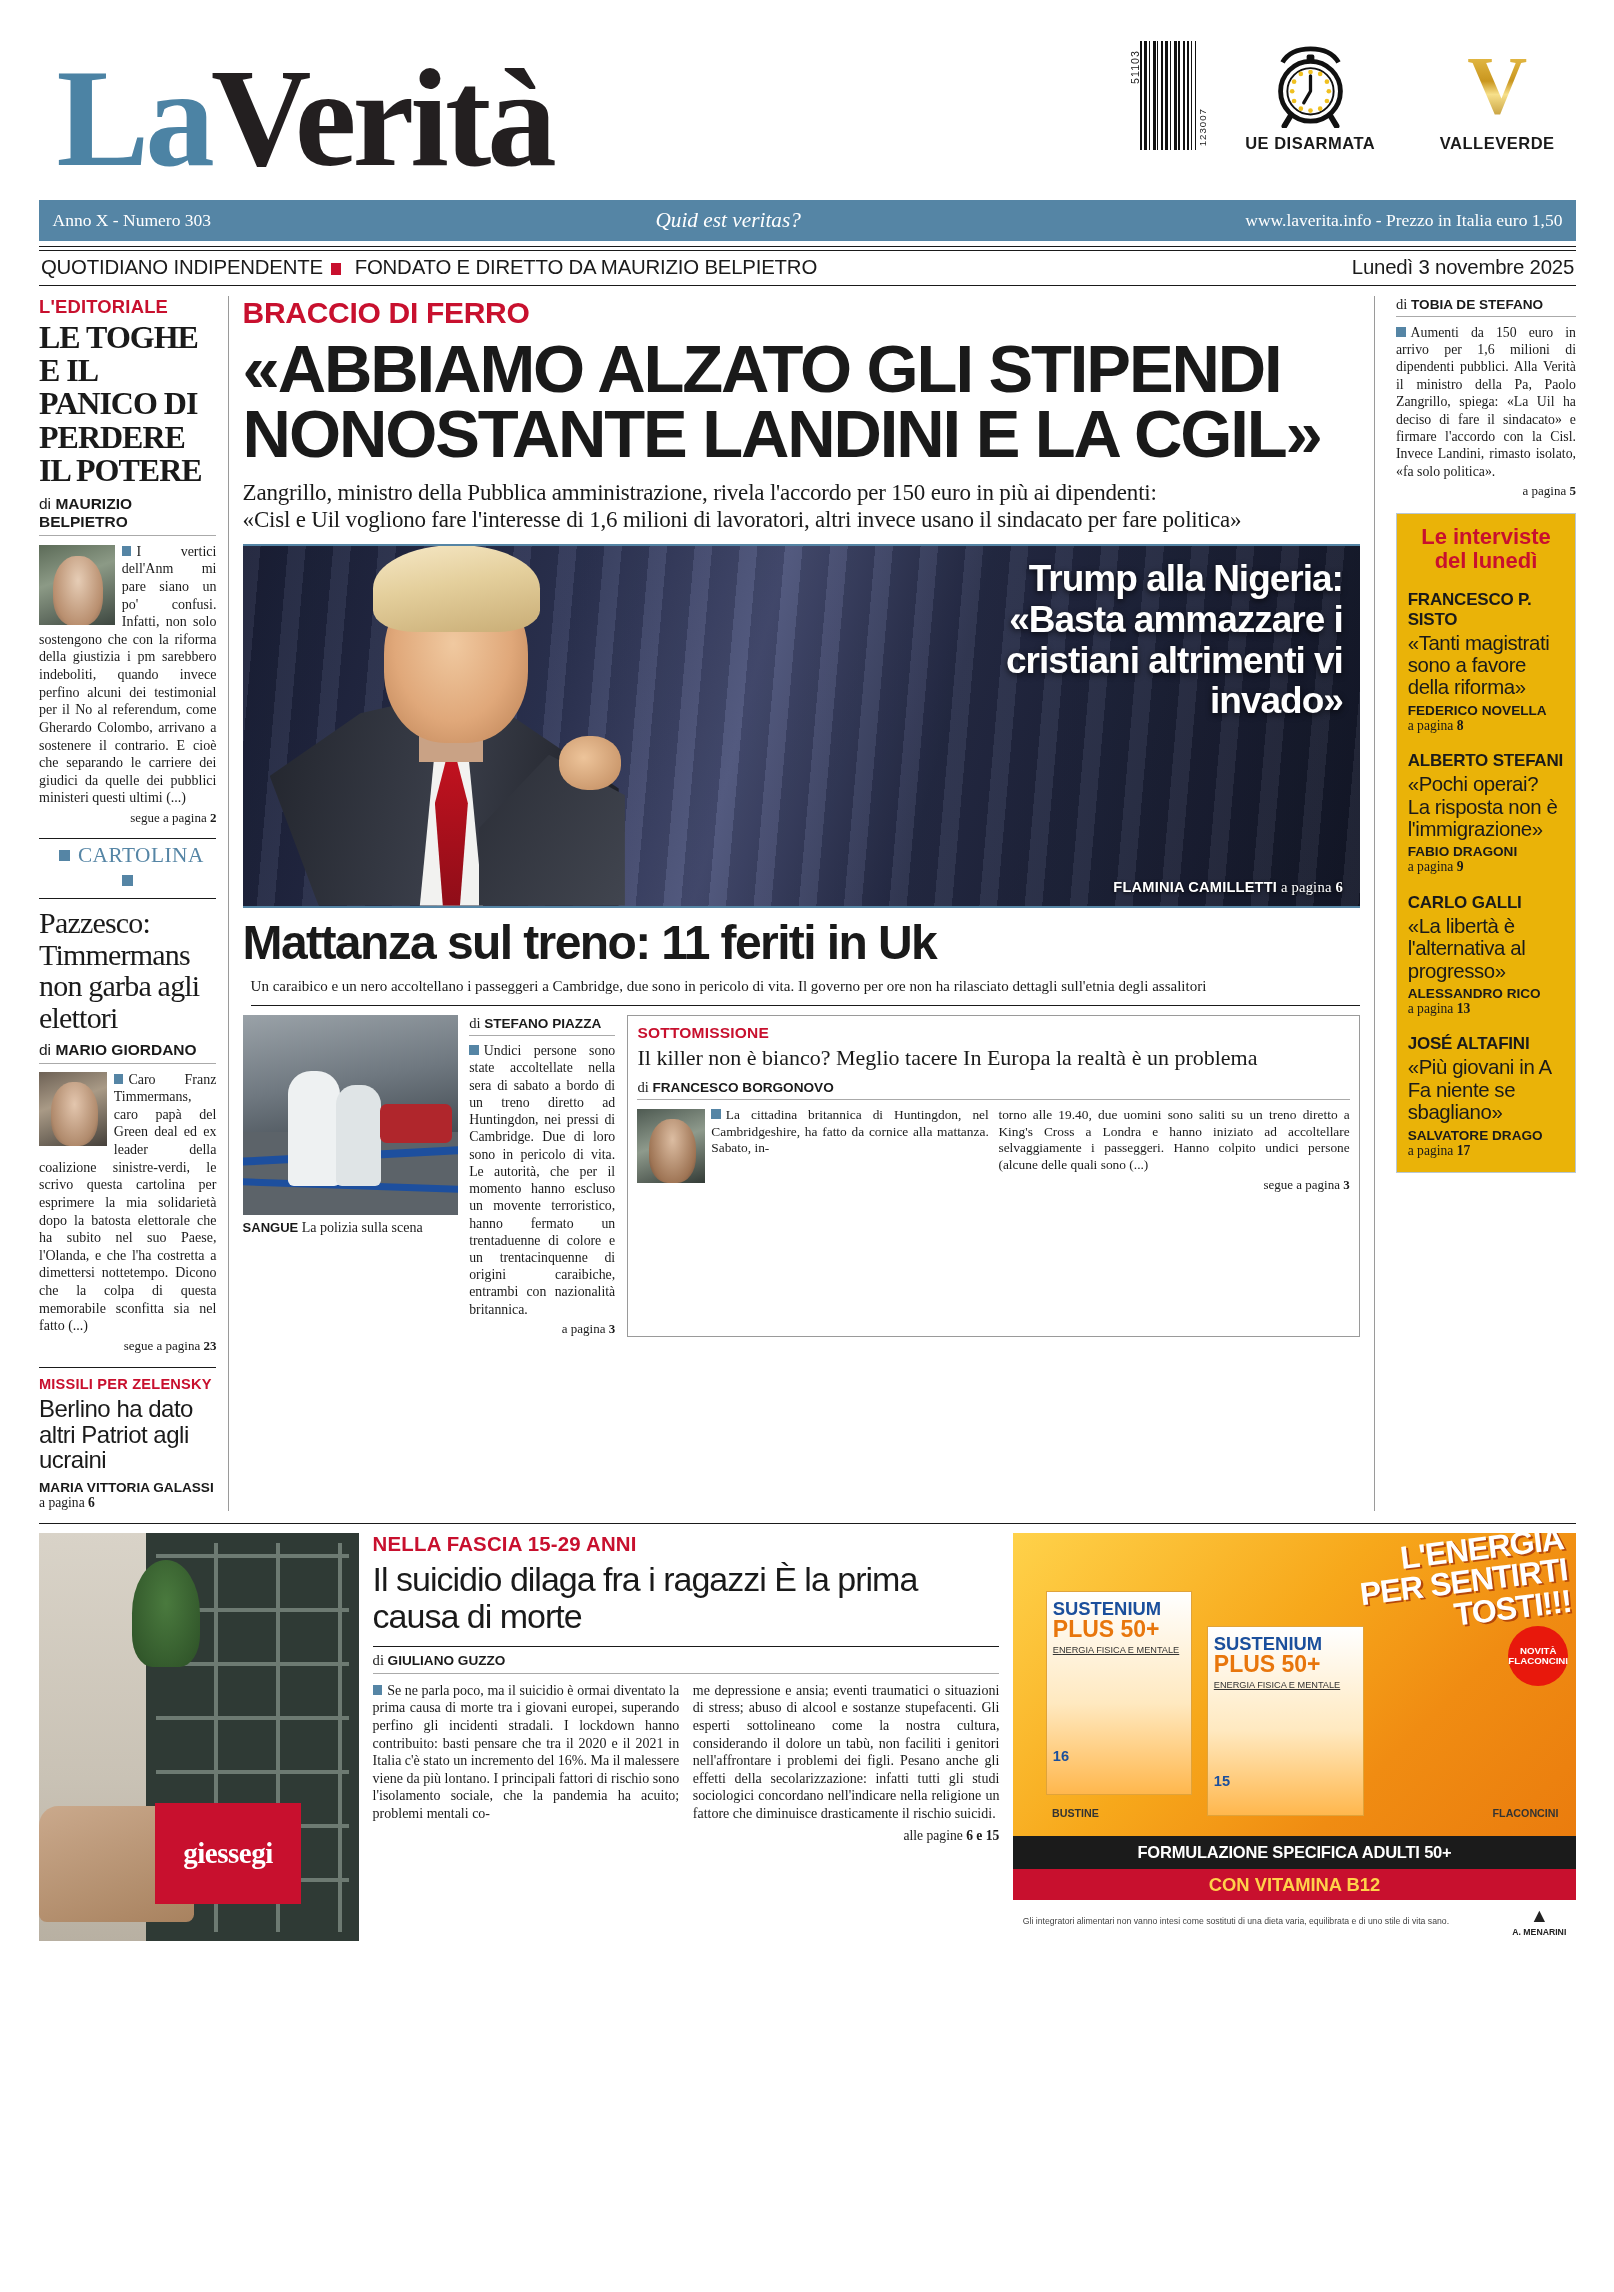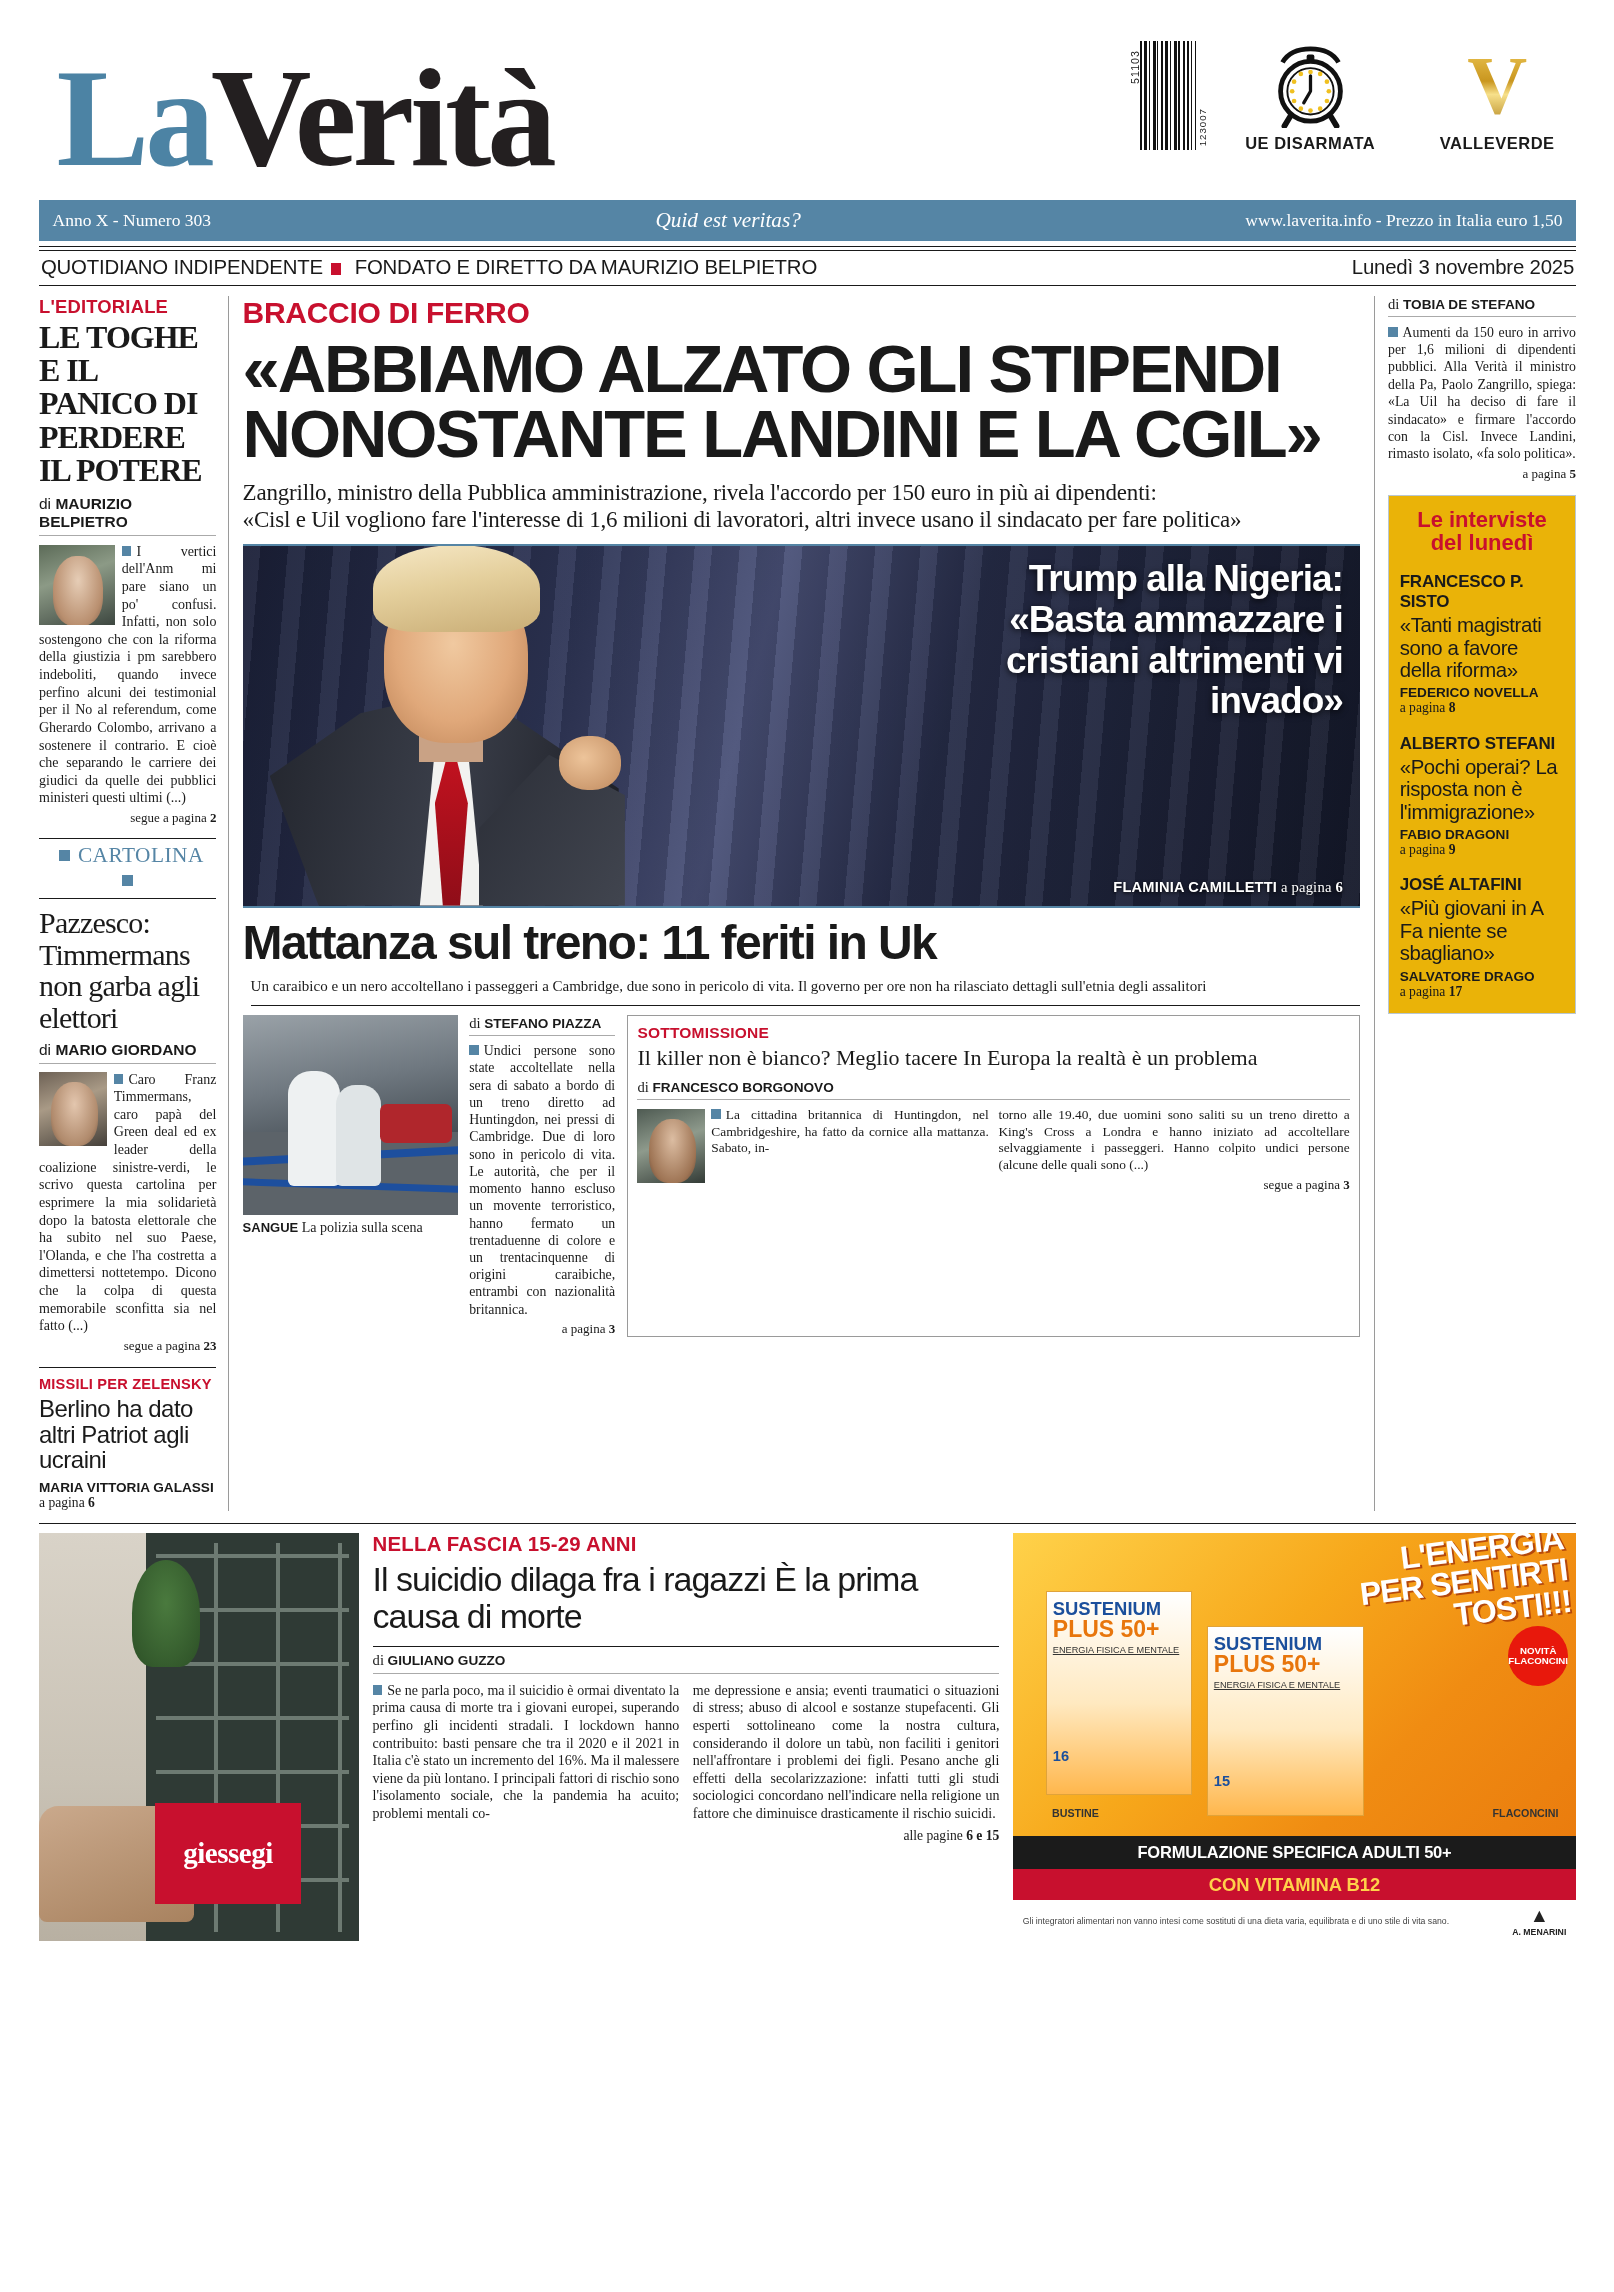--- a/index.html
+++ b/index.html
@@ -46,21 +46,21 @@
   .dirline { display: flex; align-items: center; justify-content: space-between;
              font-size: 20.4px; letter-spacing: -0.2px; padding: 5.8px 1.9px 5.8px 1.9px;
              border-bottom: 1.9px solid #1a1a1a; font-family: "Liberation Sans", sans-serif; }
   .dirline .sq { display: inline-block; width: 10.7px; height: 12.6px; background: #c8102e; margin: 0 7.8px; vertical-align: -1px; }
   .dirline b { font-weight: normal; }
 
   
   .grid { display: flex; gap: 0; margin-top: 9.7px; }
   .col-left { width: 190px; flex: none; padding-right: 11.6px; border-right: 1px solid #9a9a9a; }
   .col-mid { flex: 1; padding: 0 13.6px; }
-  .col-right { width: 202px; flex: none; padding-left: 13px; border-left: 1px solid #9a9a9a; }
+  .col-right { width: 202px; flex: none; padding-left: 21px; border-left: 1px solid #9a9a9a; }
 
   
   .kicker-red { color: #c8102e; font-weight: bold; font-size: 18.4px; letter-spacing: 0.2px; }
   .edit-title { font-family: "Liberation Serif", serif; font-weight: bold; font-size: 32px;
                 line-height: 1.04; letter-spacing: -1px; margin-top: 2.9px; }
   .byline { font-size: 15.5px; border-bottom: 1px solid #aaa; padding-bottom: 3.9px; margin-top: 7.8px; }
   .byline b { font-weight: bold; }
   .edit-body { font-family: "Liberation Serif", serif; font-size: 14px; line-height: 1.26;
                text-align: justify; margin-top: 6.8px; }
   .edit-body .sq { display: inline-block; width: 9.7px; height: 9.7px; background: #5585a5; margin-right: 4.9px; }
@@ -446,20 +446,26 @@
           <div class="pg"><span>a pagina </span><b>8</b></div>
         </div>
 
         <div class="ivitem">
           <div class="nm">ALBERTO STEFANI</div>
           <div class="q">«Pochi operai? La risposta non è l'immigrazione»</div>
           <div class="au">FABIO DRAGONI</div>
           <div class="pg"><span>a pagina </span><b>9</b></div>
         </div>
 
+        <div class="ivitem">
+          <div class="nm">CARLO GALLI</div>
+          <div class="q">«La libertà è l'alternativa al progresso»</div>
+          <div class="au">ALESSANDRO RICO</div>
+          <div class="pg"><span>a pagina </span><b>13</b></div>
+        </div>
 
         <div class="ivitem">
           <div class="nm">JOSÉ ALTAFINI</div>
           <div class="q">«Più giovani in A Fa niente se sbagliano»</div>
           <div class="au">SALVATORE DRAGO</div>
           <div class="pg"><span>a pagina </span><b>17</b></div>
         </div>
       </div>
     </div>
   </div>

